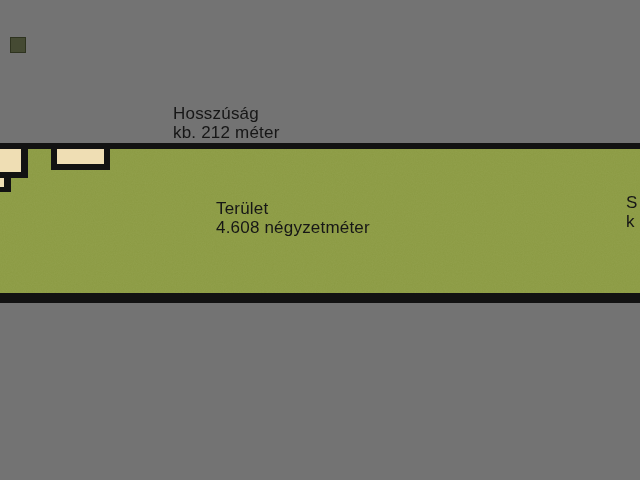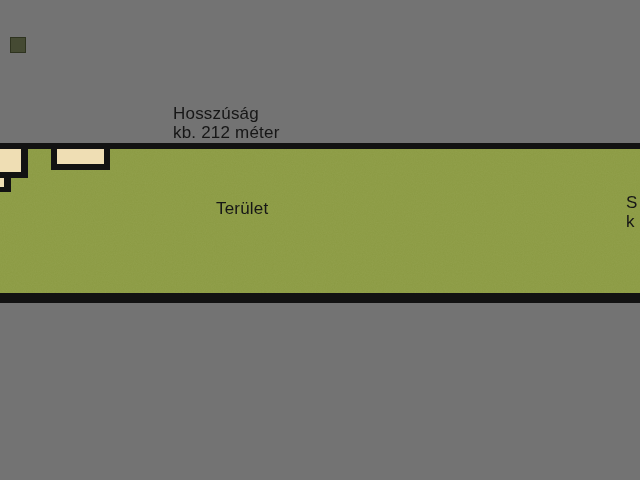--- a/index.html
+++ b/index.html
@@ -42,20 +42,21 @@
   <div class="abs" style="left:0;top:149px;width:21px;height:23px;background:#efdeb4;"></div>
 
   <div class="abs b-outline" style="left:0;top:178px;width:11px;height:14px;"></div>
   <div class="abs" style="left:0;top:178px;width:4px;height:9px;background:#efdeb4;"></div>
 
   <div class="abs b-outline" style="left:51px;top:143px;width:59px;height:27px;"></div>
   <div class="abs" style="left:57px;top:149px;width:47px;height:15px;background:#efdeb4;"></div>
 
   <div class="abs label" style="left:190px;top:199px;margin-left:26px;">
     <div>Terület</div>
+    <div>4.608 négyzetméter</div>
   </div>
 
   <div class="abs label" style="left:626px;top:193px;">
     <div>S</div>
     <div>k</div>
   </div>
 
 </div>
 
 </body></html>

